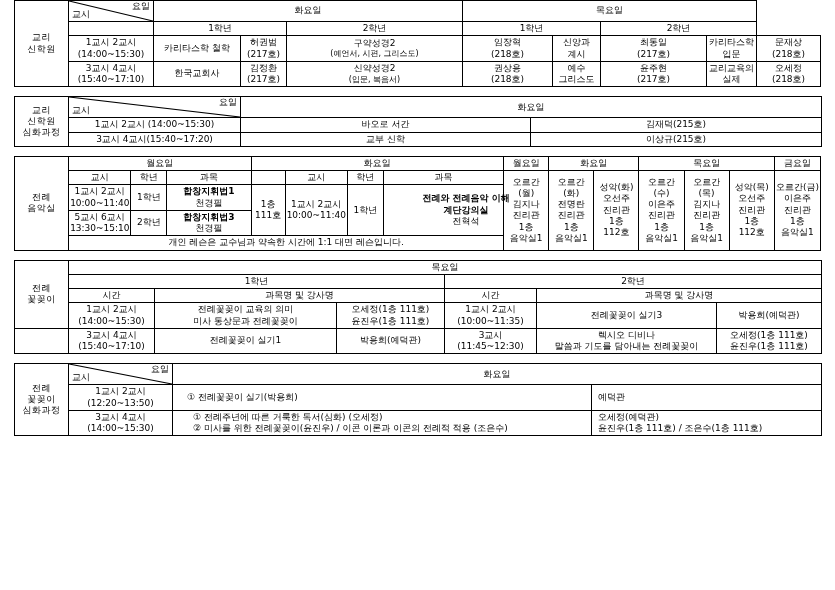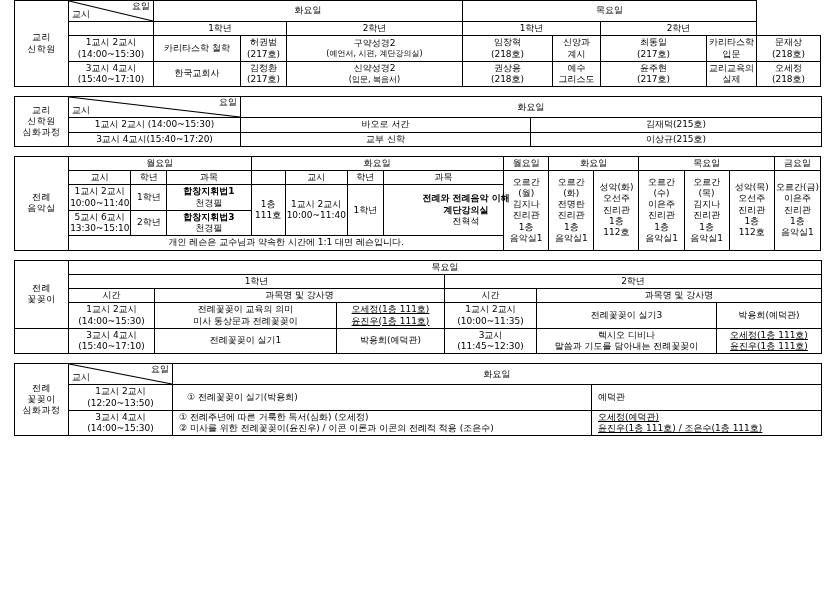--- a/index.html
+++ b/index.html
@@ -46,21 +46,20 @@
     word-break: keep-all;
   }
   .rowlabel {
     font-size: 10px;
     letter-spacing: 0.5px;
   }
   .b {
     font-weight: bold;
   }
   .u {
-    text-decoration: underline;
   }
   .small {
     font-size: 8px;
   }
   .diag {
     position: relative;
     padding: 0;
     height: 18px;
   }
   .diag .dl {
@@ -144,21 +143,21 @@
         <div>1교시 2교시</div>
         <div>(14:00~15:30)</div>
       </td>
       <td>카리타스학 철학</td>
       <td>
         <div>허권범</div>
         <div>(217호)</div>
       </td>
       <td colspan="2">
         <div>구약성경2</div>
-        <div class="small">(예언서, 시편, 계단강의실)</div>
+        <div class="small">(예언서, 시편, 그리스도)</div>
       </td>
       <td>
         <div>임장혁</div>
         <div>(218호)</div>
       </td>
       <td>신앙과 계시</td>
       <td>
         <div>최통일</div>
         <div>(217호)</div>
       </td>
@@ -464,21 +463,21 @@
         <div>(12:20~13:50)</div>
       </td>
       <td style="text-align:left;padding-left:14px">① 전례꽃꽂이 실기(박용희)</td>
       <td style="text-align:left;padding-left:6px">예덕관</td>
     </tr>
     <tr>
       <td>
         <div>3교시 4교시</div>
         <div>(14:00~15:30)</div>
       </td>
-      <td style="text-align:left;padding-left:6px;white-space:pre-line">① 전례주년에 따른 거룩한 독서(심화) (오세정)
+      <td style="text-align:left;padding-left:20px;white-space:pre-line">① 전례주년에 따른 거룩한 독서(심화) (오세정)
 ② 미사를 위한 전례꽃꽂이(윤진우) / 이콘 이론과 이콘의 전례적 적용 (조은수)</td>
       <td class="b u" style="text-align:left;padding-left:6px;white-space:pre-line">오세정(예덕관)
 윤진우(1층 111호) / 조은수(1층 111호)</td>
     </tr>
   </tbody>
     </table>
 
 
 </div>
 

